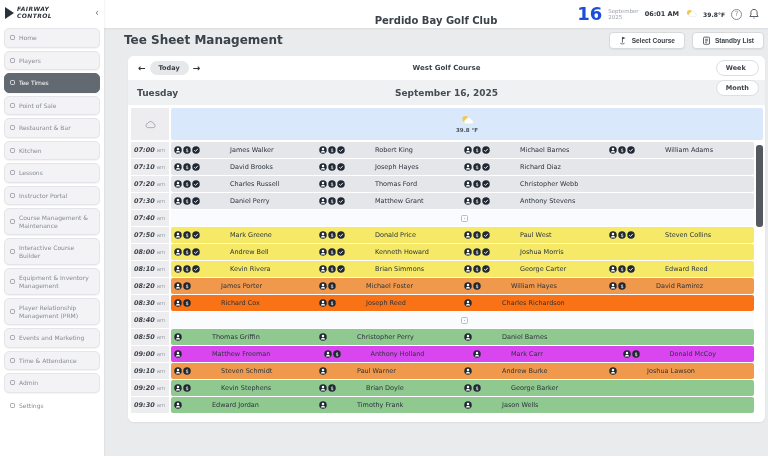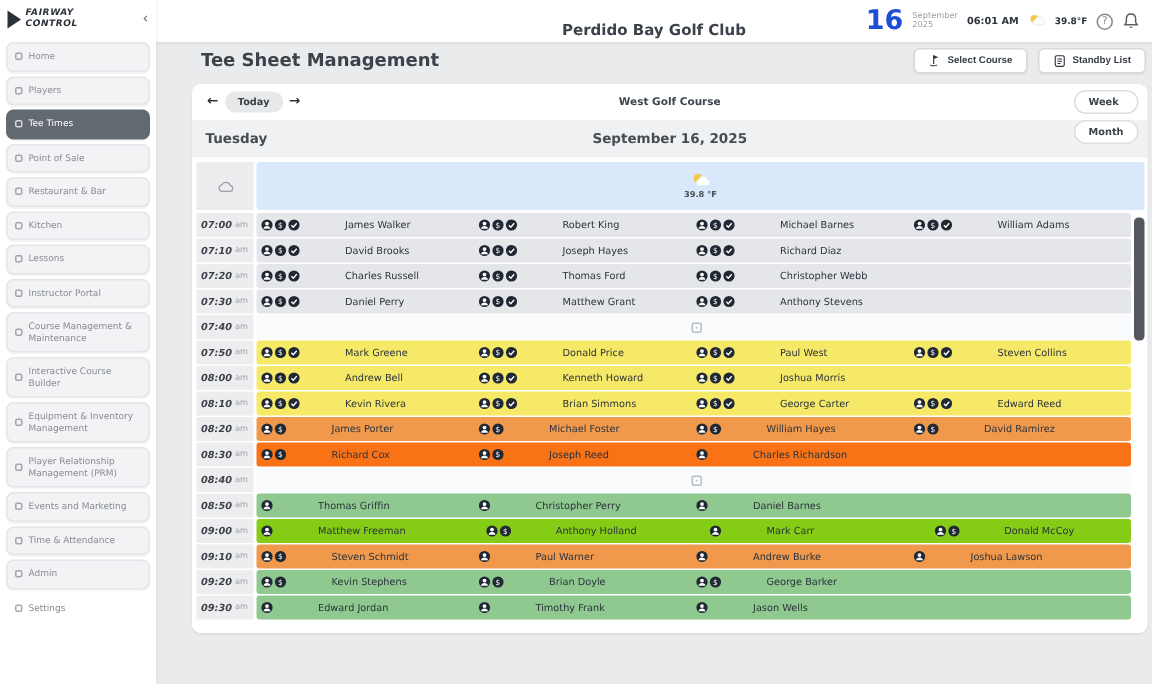--- a/index.html
+++ b/index.html
@@ -29,21 +29,21 @@
   .club { position:absolute; left:0; right:0; text-align:center; font-weight:bold; font-size:10px; color:#3b424a;margin-top:12px; }
   .top-right { margin-left:auto; display:flex; align-items:center; gap:6px; padding-right:8px; z-index:1; }
   .big-day { font-size:18px; font-weight:bold; color:#1d4ed8; line-height:1; }
   .date-stack { font-size:5.5px; color:#9aa0a8; line-height:1.15; }
   .top-time { font-size:6.5px; font-weight:bold; color:#2e343c; }
   .top-temp { font-size:6px; font-weight:bold; color:#2e343c; }
   .round-icon { width:11px; height:11px; border:1px solid #858b93; border-radius:50%; color:#858b93;
     font-size:7px; display:flex; align-items:center; justify-content:center; cursor:pointer; }
 
   .page-head { height:24px; display:flex; align-items:center; padding:0 4px 0 20px; gap:7px; }
-  .page-title { font-size:12px; font-weight:bold; color:#3b424a; margin-right:auto;margin-left:10px; }
+  .page-title { font-size:12px; font-weight:bold; color:#3b424a; margin-right:auto; }
   .ghost-btn { background:#fff; border:1px solid #d7d9db; border-radius:4px; height:17px; padding:0 9px;
     display:flex; align-items:center; gap:4px; font-size:6.5px; font-weight:bold; color:#383f47;
     box-shadow:0 1px 1px rgba(0,0,0,.05); cursor:pointer; }
   .ghost-btn svg { width:9px; height:9px; }
 
   
   .card { margin:4px 3px 0 24px; background:#fff; border-radius:6px; overflow:hidden;
     box-shadow:0 1px 2px rgba(0,0,0,.06); display:flex; flex-direction:column; }
   .toolbar { height:24px; display:flex; align-items:center; padding:0 6px; position:relative; background:#fff; }
   .nav-arrow { font-size:9px; font-weight:bold; color:#2c333c; padding:0 4px; cursor:pointer; }
@@ -892,21 +892,21 @@
                   </span>
                   <span class="bname">Daniel Barnes</span>
                 </div>
               </div>
             </div>
             <div class="trow">
               <div class="tcell">
                 <span class="ttime">09:00</span>
                 <span class="tmer">am</span>
               </div>
-              <div class="band" style="background: #84cc16; gap: 18px;">
+              <div class="band" style="background: #d946ef; gap: 18px;">
                 <div class="booking">
                   <span class="bicons">
                     <svg viewBox="0 0 12 12">
                       <circle cx="6" cy="6" r="5.6" fill="#202834"></circle>
                       <circle cx="6" cy="4.6" r="1.9" fill="#fff"></circle>
                       <path d="M2.5 9.8a3.6 3.6 0 0 1 7 0z" fill="#fff"></path>
                     </svg>
                   </span>
                   <span class="bname">Matthew Freeman</span>
                 </div>

